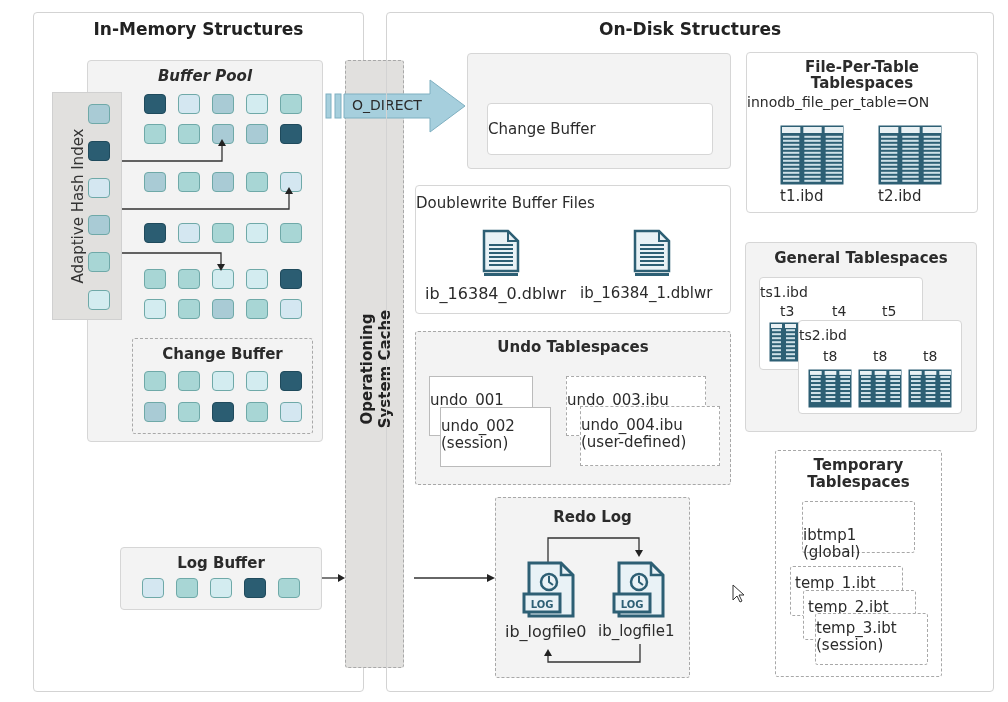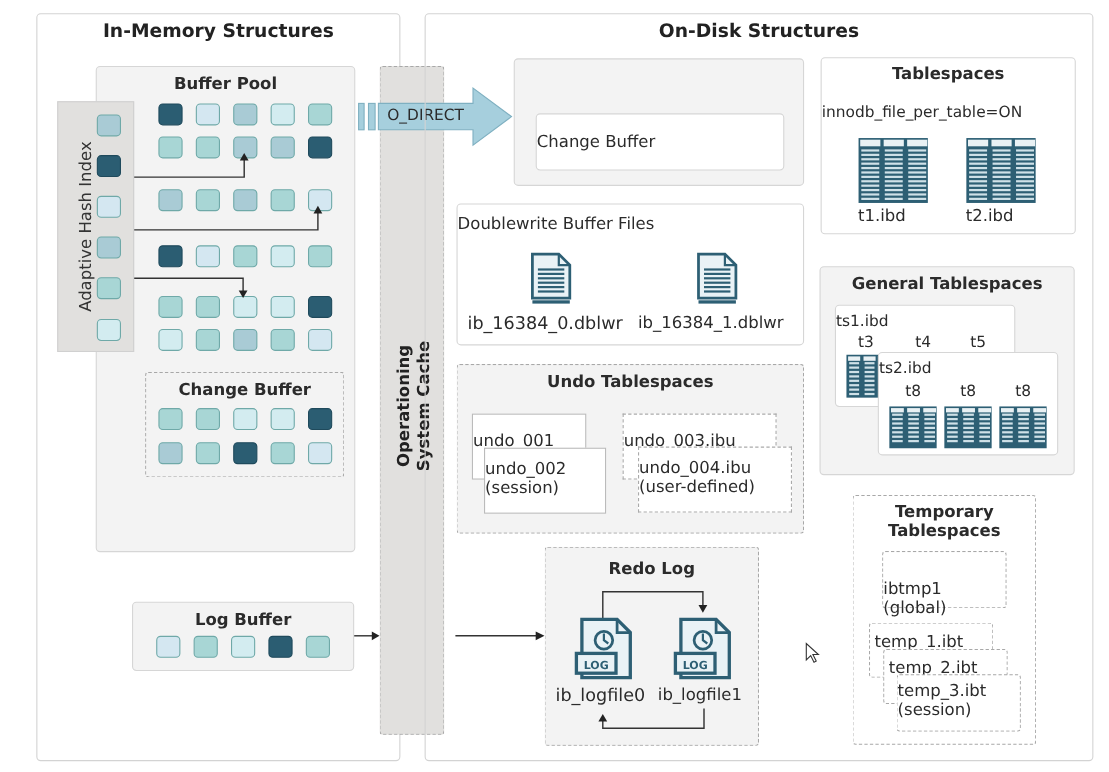--- a/index.html
+++ b/index.html
@@ -15,21 +15,21 @@
   .sq{position:absolute;width:22px;height:20px;border-radius:4px;border:1.5px solid #6fa9a8;box-sizing:border-box;}
   svg{position:absolute;overflow:visible;}
 </style>
 </head>
 <body>
 
 <div class="abs panel" style="left:33px;top:12px;width:331px;height:680px;">
   <div class="abs title" style="left:0;top:6px;width:100%;">In-Memory Structures</div>
 </div>
 
-<div class="abs box" style="left:87px;top:60px;width:236px;height:442px;">
+<div class="abs box" style="left:87px;top:60px;width:236px;height:382px;font-style:italic;">
   <div class="abs sub" style="left:0;top:6px;width:100%;">Buffer Pool</div>
 </div>
 <div id="bp-grid">
     <div class="sq" style="left: 144px; top: 94px; background: rgb(43, 93, 114); border-color: rgb(31, 74, 92);"></div>
     <div class="sq" style="left: 178px; top: 94px; background: rgb(212, 231, 241);"></div>
     <div class="sq" style="left: 212px; top: 94px; background: rgb(169, 203, 213);"></div>
     <div class="sq" style="left: 246px; top: 94px; background: rgb(211, 236, 240);"></div>
     <div class="sq" style="left: 280px; top: 94px; background: rgb(168, 214, 213);"></div>
     <div class="sq" style="left: 144px; top: 124px; background: rgb(168, 214, 213);"></div>
     <div class="sq" style="left: 178px; top: 124px; background: rgb(168, 214, 213);"></div>
@@ -136,20 +136,21 @@
 </div>
 
 <div class="abs box" style="left:467px;top:53px;width:264px;height:116px;">
   <div class="abs wbox" style="left:19px;top:49px;width:226px;height:52px;">
     <div class="abs lbl" style="left:0;top:16px;width:100%;font-size:15px;">Change Buffer</div>
   </div>
 </div>
 
 <div class="abs wbox" style="left:746px;top:52px;width:232px;height:161px;">
   <div class="abs sub" style="left:0;top:6px;width:100%;line-height:16px;">
+    <div>File-Per-Table</div>
     <div>Tablespaces</div>
   </div>
   <div class="abs lbl" style="left:0;top:41px;width:100%;font-size:14px;">innodb_file_per_table=ON</div>
 </div>
 <div id="fpt-icons">
     <svg width="64" height="60" style="left: 780px; top: 125px;">
       <rect x="0.5" y="0.5" width="63" height="59" fill="#2d5f74"></rect>
       <rect x="2" y="2" width="18.333333333333332" height="6" fill="#e9f1f4"></rect>
       <rect x="3" y="10.799999999999999" width="16.333333333333332" height="2" fill="#cfe1e8"></rect>
       <rect x="3" y="14.799999999999999" width="16.333333333333332" height="2" fill="#cfe1e8"></rect>

